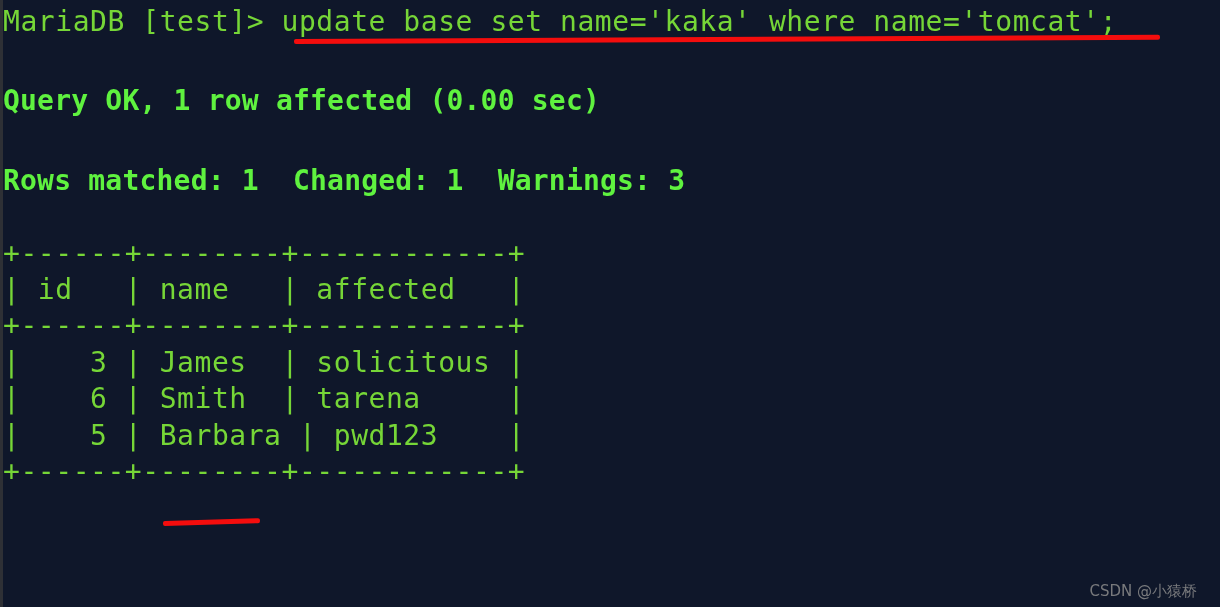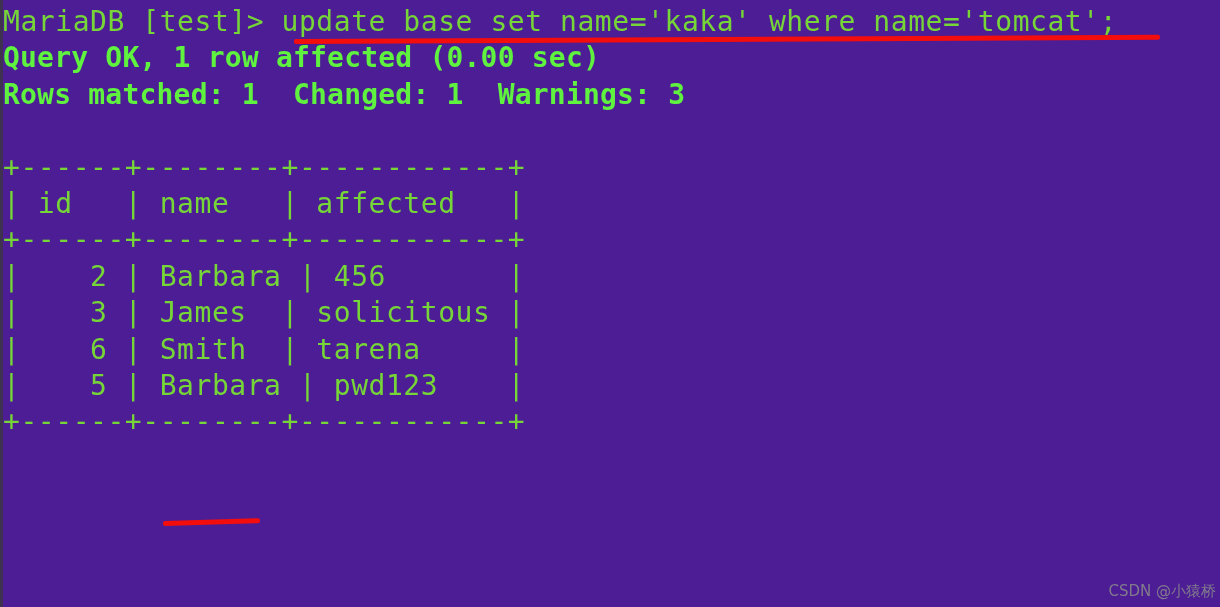--- a/index.html
+++ b/index.html
@@ -11,21 +11,21 @@
     width: 1220px;
     height: 607px;
     overflow: hidden;
     font-family: "DejaVu Sans Mono", monospace;
   }
 
   #terminal {
     position: relative;
     width: 1220px;
     height: 607px;
-    background: #4c1d95;
+    background: #0f172a;
     overflow: hidden;
     text-decoration: underline;
   }
 
   
   #left-gutter {
     position: absolute;
     left: 0;
     top: 0;
     width: 3px;
@@ -50,20 +50,21 @@
     font-size: 28px;
     letter-spacing: 0.55px;
     color: #76d637;
     font-family: "DejaVu Sans Mono", monospace;
   }
 
   .line.bold {
     font-weight: bold;
     color: #5ff23f;
     letter-spacing: 0.2px;
+    margin-top: 43px;
   }
 
   .line.blank {
     color: transparent;
   }
 
   
   .annot-underline {
     position: absolute;
     background: #f40d0d;
@@ -82,21 +83,21 @@
   #underline-kaka {
     left: 163px;
     top: 521px;
     width: 97px;
     height: 5px;
     transform: rotate(-1.7deg);
   }
 
   #watermark {
     position: absolute;
-    right: 4px;
+    right: 23px;
     bottom: 6px;
     color: #8b8b8b;
     font-size: 15px;
     font-family: "DejaVu Sans", sans-serif;
     white-space: pre;
     opacity: 0.85;
   }
 </style>
 </head>
 <body>
@@ -116,21 +117,20 @@
     <div class="line blank"> </div>
 
 
     <div class="line">+------+--------+------------+</div>
 
     <div class="line">| id   | name   | affected   |</div>
 
     <div class="line">+------+--------+------------+</div>
 
 
-    <div class="line">|    2 | Barbara | 456       |</div>
 
     <div class="line">|    3 | James  | solicitous |</div>
 
     <div class="line">|    6 | Smith  | tarena     |</div>
 
     <div class="line">|    5 | Barbara | pwd123    |</div>
 
 
     <div class="line">+------+--------+------------+</div>
 

